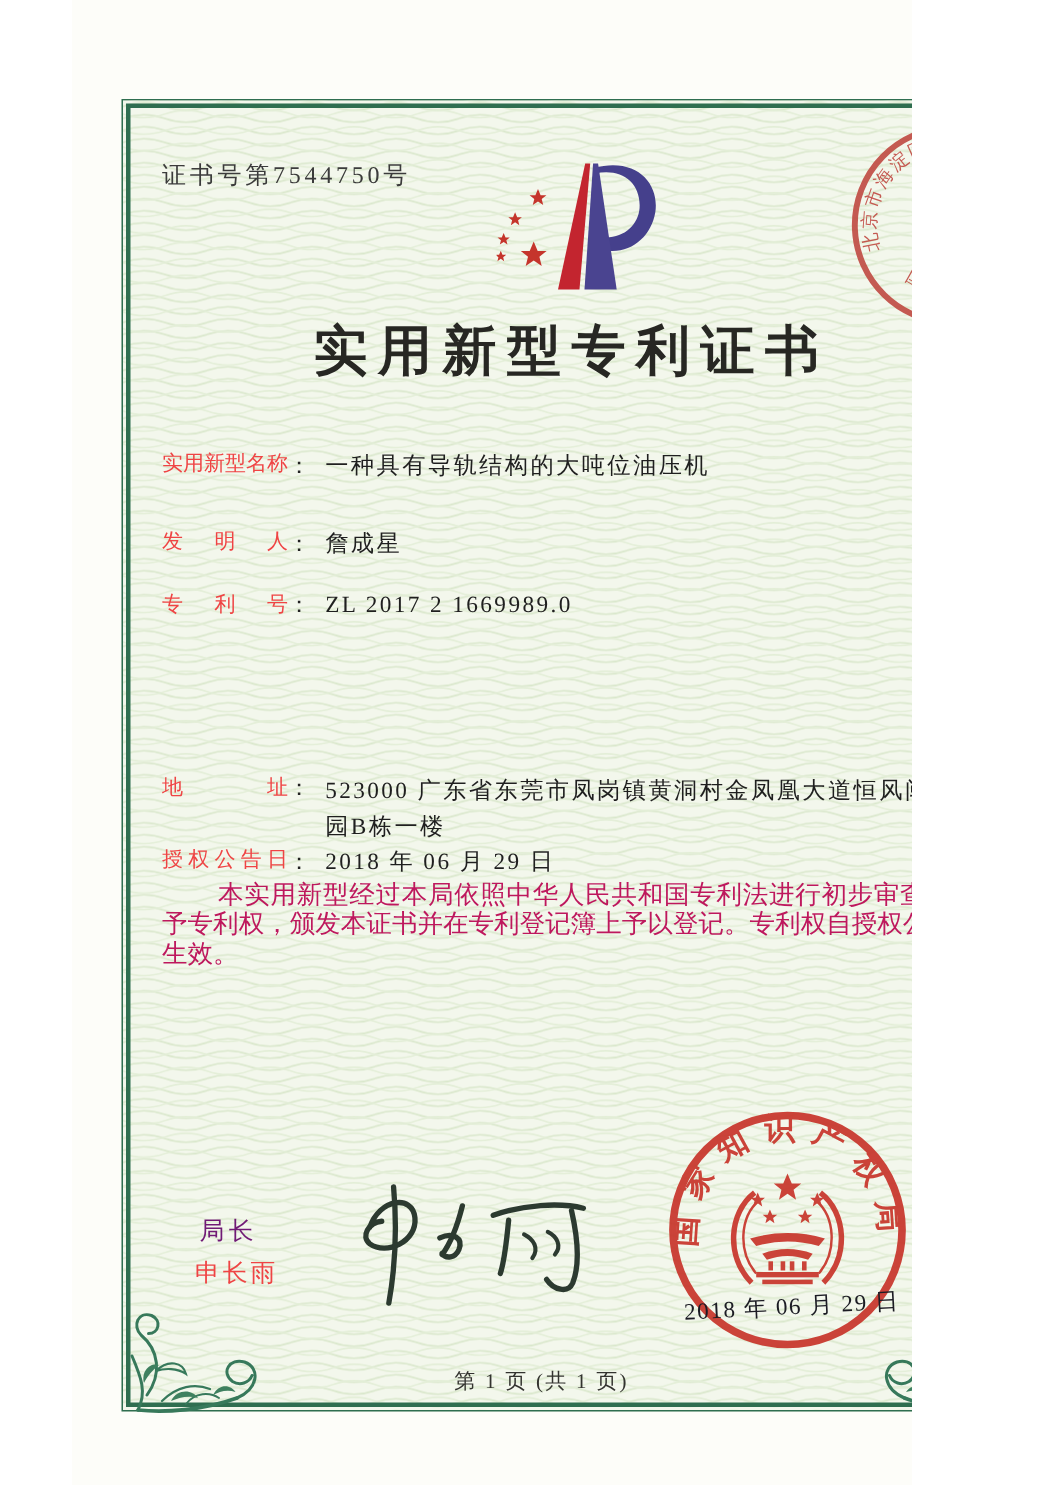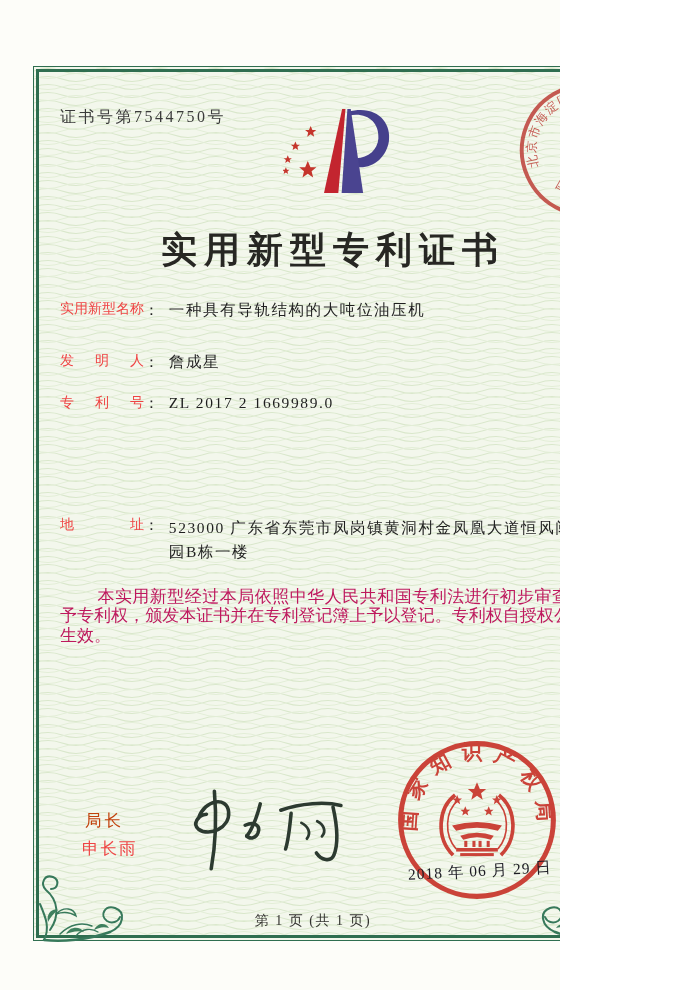--- a/index.html
+++ b/index.html
@@ -1,44 +1,44 @@
 <!DOCTYPE html>
 <html><head>
 <meta charset="utf-8">
 <style>
   html,body{margin:0;padding:0;}
   body{width:700px;height:990px;background:#ffffff;font-family:"Liberation Serif","DejaVu Serif",serif;}
-  .page{position:relative;width:560px;height:990px;background:#fdfdf9;overflow:hidden;}
+  .page{position:relative;width:560px;height:990px;background:#fdfdf9;overflow:hidden;margin-left:48px;}
 
   
   .edge-shadow{position:absolute;left:678px;top:22px;width:19px;height:960px;z-index:9;
     background:linear-gradient(to right, rgba(180,188,176,0) 0%, #aab3a5 22%, #4e5a4e 52%, #647062 82%, rgba(230,233,226,0.15) 100%);}
 
   
   .frame{position:absolute;left:33px;top:66px;width:600px;height:873px;border:1.6px solid #2f6e50;background:#f2f6ea;z-index:1;}
   .frame-inner{position:absolute;inset:2px;border:3px solid #2f6e50;}
   .guilloche{position:absolute;inset:0;width:100%;height:100%;}
 
   .abs{position:absolute;z-index:3;}
 
   .cert-no{left:60px;top:107px;font-size:16px;letter-spacing:2.5px;color:#3b3b3b;}
-  .title{left:33px;top:226px;width:600px;text-align:center;font-size:36px;letter-spacing:7px;
+  .title{left:33px;top:210px;width:600px;text-align:center;font-size:36px;letter-spacing:7px;
          font-weight:600;color:#272723;}
 
   .row{left:60px;font-size:15.5px;color:#1f1f1f;white-space:nowrap;}
   .flabel{display:inline-block;width:84px;text-align:justify;text-align-last:justify;font-size:14px;color:#ef4444;vertical-align:top;}
   .flabel2{display:inline-block;width:100px;text-align:justify;text-align-last:justify;font-size:14.8px;color:#222;vertical-align:top;}
   .colon{font-size:14.8px;color:#222;}
   .fvalue{margin-left:10px;letter-spacing:1.6px;}
   .addrvalue{display:inline-block;width:470px;white-space:normal;line-height:24px;vertical-align:top;word-break:break-all;}
 
   .paras{left:60px;top:587px;width:579px;font-size:17px;line-height:19.4px;color:#be185d;text-align:justify;}
   .paras p{margin:0 0 4.5px 0;text-indent:2.2em;}
 
-  .sig-title{left:85px;top:810px;font-size:16.5px;letter-spacing:3px;color:#c2410c;z-index:4;}
+  .sig-title{left:85px;top:810px;font-size:16.5px;letter-spacing:3px;color:#701a75;z-index:4;}
   .sig-name{left:82px;top:838px;font-size:16.5px;letter-spacing:2px;color:#ef4444;z-index:4;}
 
   .seal-date{left:408px;top:861px;font-size:15.5px;letter-spacing:1px;color:#1c1c24;z-index:6;
              transform:rotate(-3deg);font-weight:500;}
 
   .footer{left:33px;top:912px;width:560px;text-align:center;font-size:14px;letter-spacing:1.5px;color:#33332f;}
 
   .stamp-tax{left:513px;top:76px;z-index:4;transform:rotate(-24deg);opacity:.9;}
   .seal-main{left:393px;top:736px;z-index:5;opacity:.93;}
   .signature-svg{left:178px;top:786px;z-index:4;}
@@ -140,20 +140,23 @@
     <span class="flabel">实用新型名称</span><span class="colon">：</span><span class="fvalue">一种具有导轨结构的大吨位油压机</span>
   </div>
   <div class="abs row" style="top:352px">
     <span class="flabel">发明人</span><span class="colon">：</span><span class="fvalue">詹成星</span>
   </div>
   <div class="abs row" style="top:394px">
     <span class="flabel">专利号</span><span class="colon">：</span><span class="fvalue">ZL 2017 2 1669989.0</span>
   </div>
   <div class="abs row" style="top:516px">
     <span class="flabel">地址</span><span class="colon">：</span><span class="fvalue addrvalue">523000 广东省东莞市凤岗镇黄洞村金凤凰大道恒风闽田工业园B栋一楼</span>
+  </div>
+  <div class="abs row" style="top:564px">
+    <span class="flabel">授权公告日</span><span class="colon">：</span><span class="fvalue">2018 年 06 月 29 日</span>
   </div>
 
   <div class="abs paras">
     <p>本实用新型经过本局依照中华人民共和国专利法进行初步审查，决定授予专利权，颁发本证书并在专利登记簿上予以登记。专利权自授权公告之日起生效。</p>
   </div>
 
   <div class="abs sig-title">局长</div>
   <div class="abs sig-name">申长雨</div>
 
   <svg class="abs signature-svg" width="174" height="88" viewBox="0 0 220 110">

